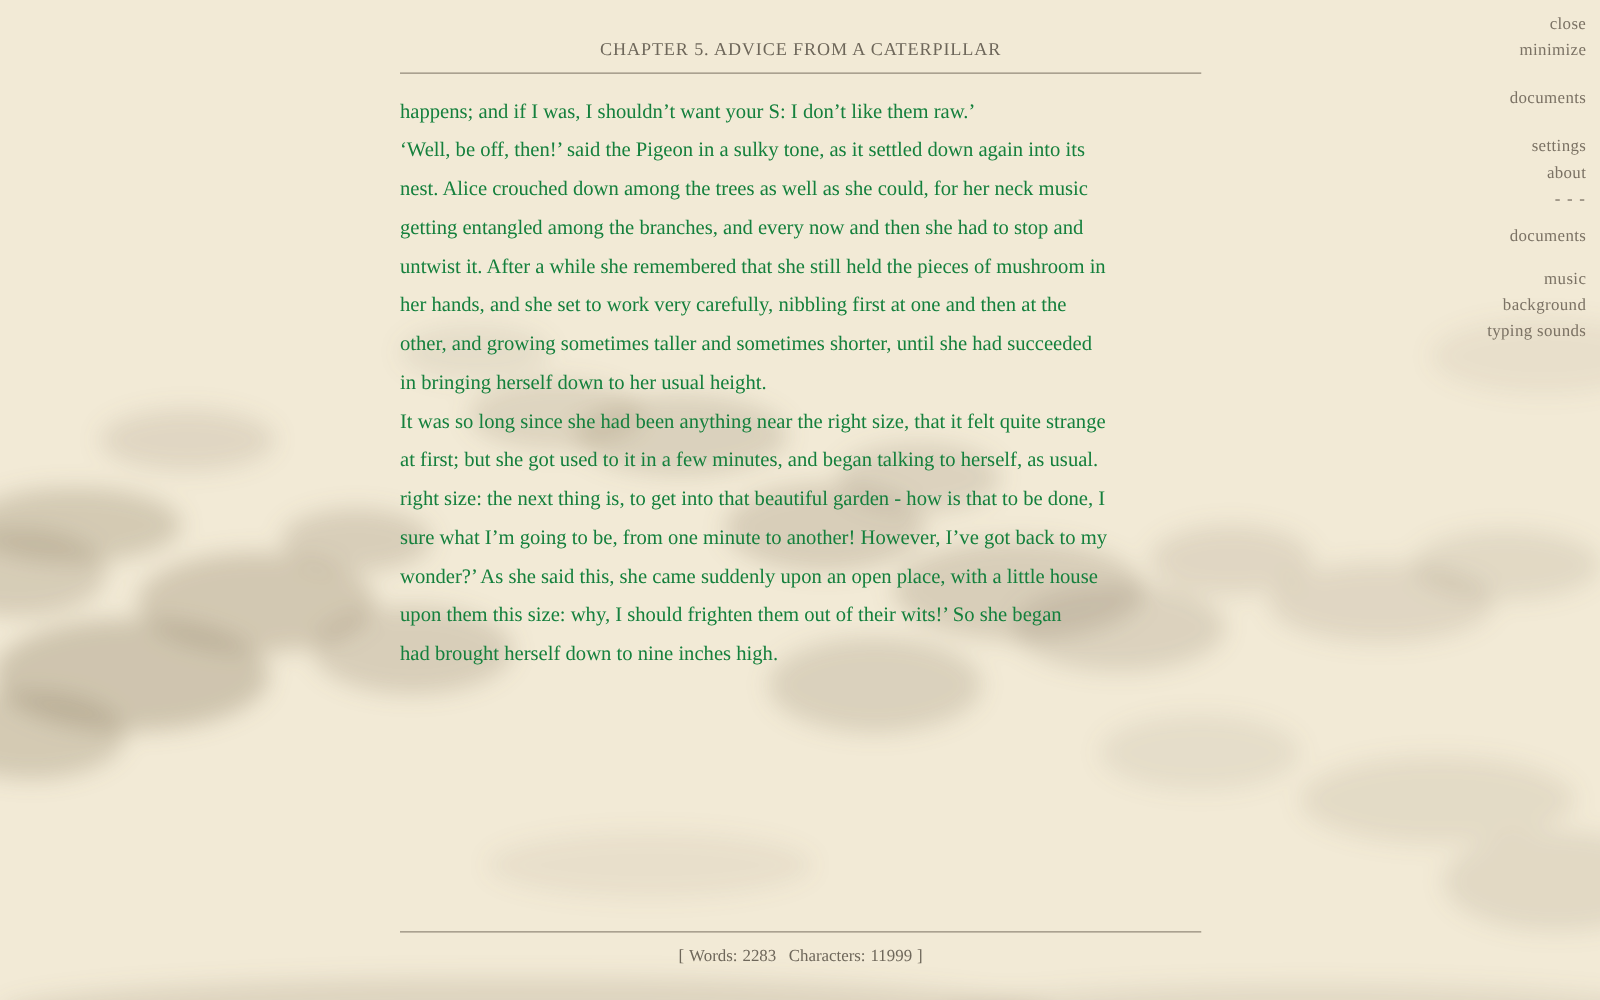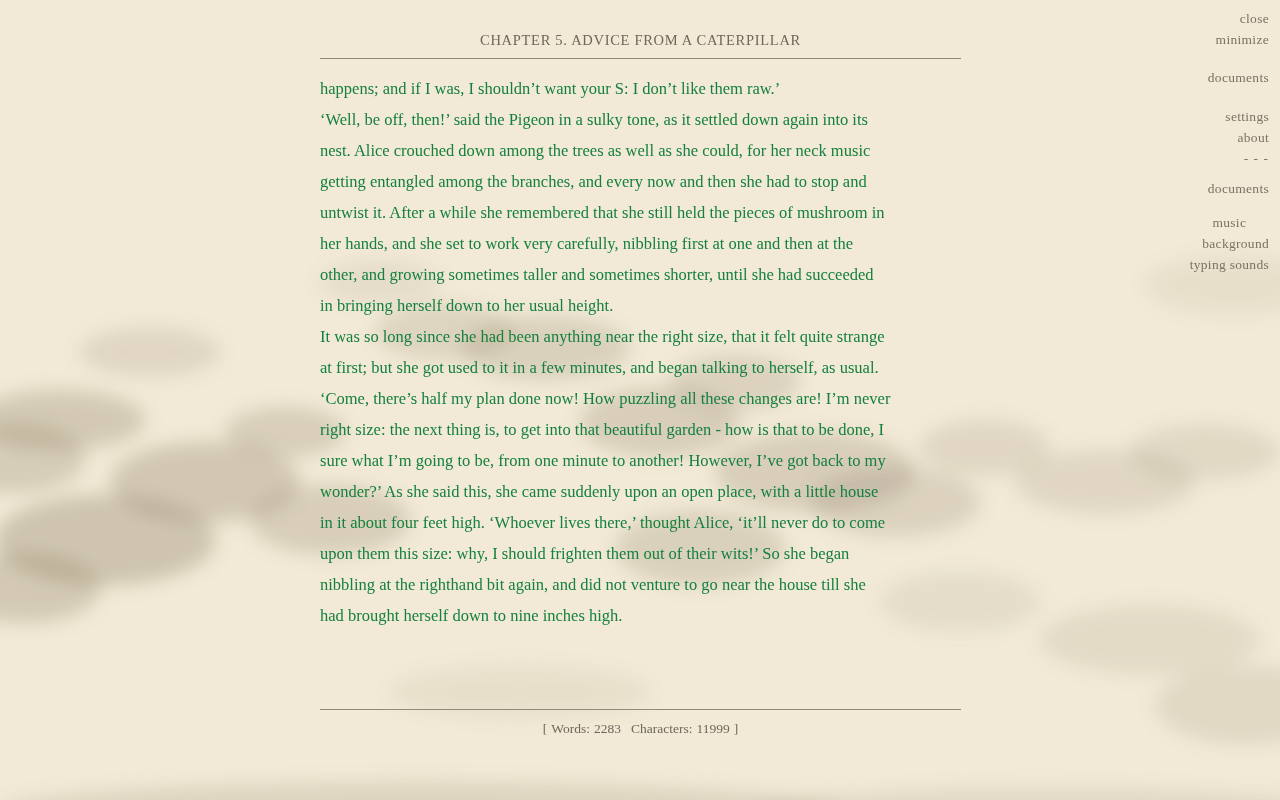--- a/index.html
+++ b/index.html
@@ -36,21 +36,21 @@
     padding-top: 14px;
     width: 645px;
   }
   .ln {
     font-size: 16.5px;
     line-height: 31px;
     color: #15803d;
     white-space: nowrap;
   }
   .footer {
-    position: absolute; left: 0; top: 709px; width: 100%;
+    position: absolute; left: 0; top: 745px; width: 100%;
   }
   .stats {
     margin-top: 8px;
     text-align: center;
     font-size: 13.5px;
     color: #6e675a;
     line-height: 22px;
   }
   .stats .gap { display: inline-block; width: 10px; }
   .stats .sp  { display: inline-block; width: 4px; }
@@ -58,21 +58,21 @@
     position: absolute; top: 8px; right: 11px; z-index: 3;
     text-align: right;
     font-size: 13.5px;
     letter-spacing: 0.3px;
     color: #7b7264;
   }
   .mi { line-height: 21px; cursor: pointer; margin-left: 22px; }
   .mi-documents  { margin-top: 17px; }
   .mi-settings   { margin-top: 18px; }
   .mi-appearance { margin-top: 9px; }
-  .mi-music      { margin-top: 13px; text-align: center; }
+  .mi-music      { margin-top: 13px; }
   .mi-sep { line-height: 21px; letter-spacing: 1px; }
 </style>
 </head>
 <body>
 
 <div class="bg-photo">
   <svg width="1280" height="800" viewBox="0 0 1280 800" preserveAspectRatio="none">
     <defs>
       <filter id="soft" x="-60%" y="-60%" width="220%" height="220%">
         <feGaussianBlur stdDeviation="9"></feGaussianBlur>
@@ -117,27 +117,24 @@
     <div class="ln">happens; and if I was, I shouldn’t want your S: I don’t like them raw.’</div>
     <div class="ln">‘Well, be off, then!’ said the Pigeon in a sulky tone, as it settled down again into its</div>
     <div class="ln">nest. Alice crouched down among the trees as well as she could, for her neck music</div>
     <div class="ln">getting entangled among the branches, and every now and then she had to stop and</div>
     <div class="ln">untwist it. After a while she remembered that she still held the pieces of mushroom in</div>
     <div class="ln">her hands, and she set to work very carefully, nibbling first at one and then at the</div>
     <div class="ln">other, and growing sometimes taller and sometimes shorter, until she had succeeded</div>
     <div class="ln">in bringing herself down to her usual height.</div>
     <div class="ln">It was so long since she had been anything near the right size, that it felt quite strange</div>
     <div class="ln">at first; but she got used to it in a few minutes, and began talking to herself, as usual.</div>
-    <div class="ln">‘Come, there’s half my plan done now! How puzzling all these changes are! I’m never</div>
     <div class="ln">right size: the next thing is, to get into that beautiful garden - how is that to be done, I</div>
     <div class="ln">sure what I’m going to be, from one minute to another! However, I’ve got back to my</div>
     <div class="ln">wonder?’ As she said this, she came suddenly upon an open place, with a little house</div>
-    <div class="ln">in it about four feet high. ‘Whoever lives there,’ thought Alice, ‘it’ll never do to come</div>
     <div class="ln">upon them this size: why, I should frighten them out of their wits!’ So she began</div>
-    <div class="ln">nibbling at the righthand bit again, and did not venture to go near the house till she</div>
     <div class="ln">had brought herself down to nine inches high.</div>
   </div>
 
   <div class="footer">
     <div class="rule"></div>
     <div class="stats">
       <span>[</span><span class="sp"></span><span>Words:</span><span class="sp"></span><span>2283</span><span class="gap"></span><span>Characters:</span><span class="sp"></span><span>11999</span><span class="sp"></span><span>]</span>
     </div>
   </div>
 </div>

